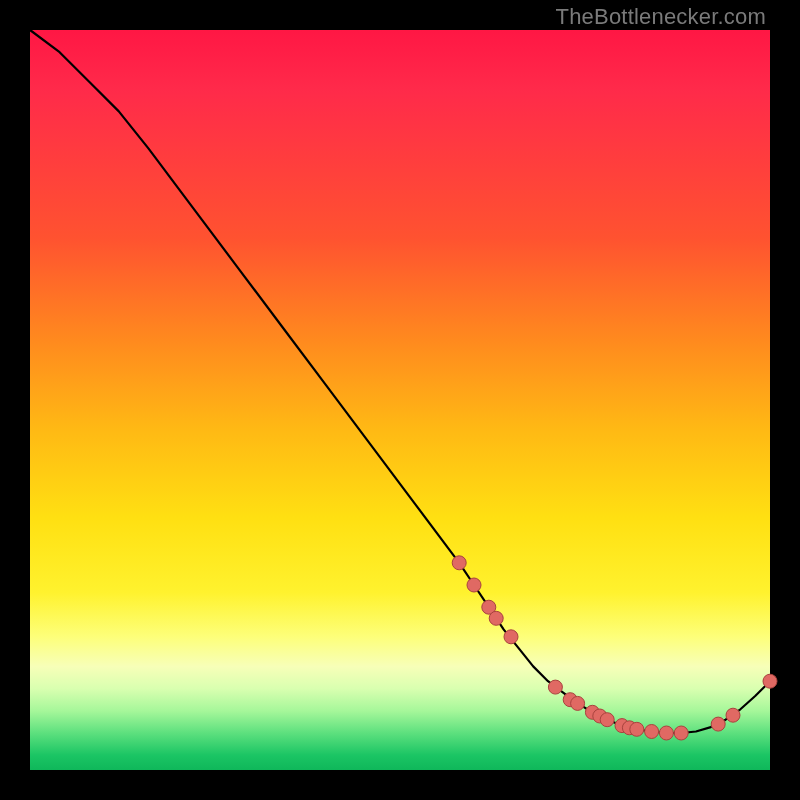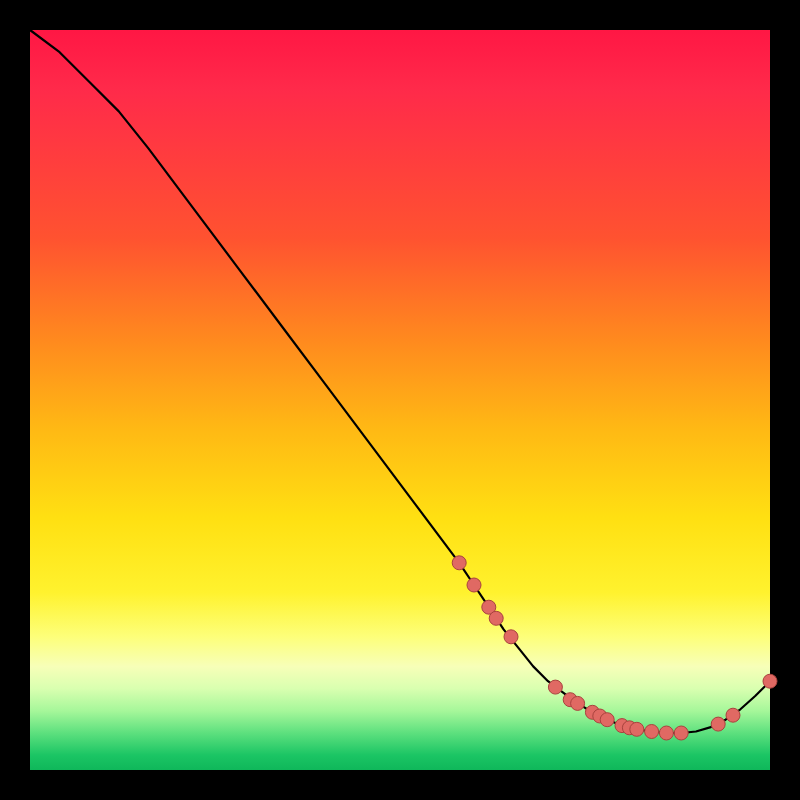--- a/index.html
+++ b/index.html
@@ -73,20 +73,21 @@
     stroke-width: 1;
   }
 </style>
 </head>
 <body>
 
 <div class="frame">
 
   <div class="plot"></div>
 
+  <div class="watermark">TheBottlenecker.com</div>
 
   <svg class="curve" viewBox="0 0 740 740" preserveAspectRatio="none">
     <path id="curve-path" class="line" d="M0.0 0.0 L29.6 22.2 L59.2 51.8 L88.8 81.4 L118.4 118.4 L162.8 177.6 L207.2 236.8 L251.6 296.0 L296.0 355.2 L340.4 414.4 L384.8 473.6 L429.2 532.8 L444.0 555.0 L458.8 577.2 L473.6 599.4 L488.4 617.9 L503.2 636.4 L518.0 651.2 L532.8 662.3 L547.6 673.4 L562.4 682.3 L577.2 689.7 L592.0 695.6 L606.8 699.3 L621.6 701.5 L636.4 703.0 L651.2 703.0 L666.0 701.5 L680.8 697.1 L695.6 689.7 L710.4 679.3 L725.2 666.0 L740.0 651.2"></path>
     <g id="points">
         <circle cx="429.2" cy="532.8" r="7" class="pt"></circle>
         <circle cx="444.0" cy="555.0" r="7" class="pt"></circle>
         <circle cx="458.8" cy="577.2" r="7" class="pt"></circle>
         <circle cx="466.2" cy="588.3" r="7" class="pt"></circle>
         <circle cx="481.0" cy="606.8" r="7" class="pt"></circle>
         <circle cx="525.4" cy="657.1" r="7" class="pt"></circle>

